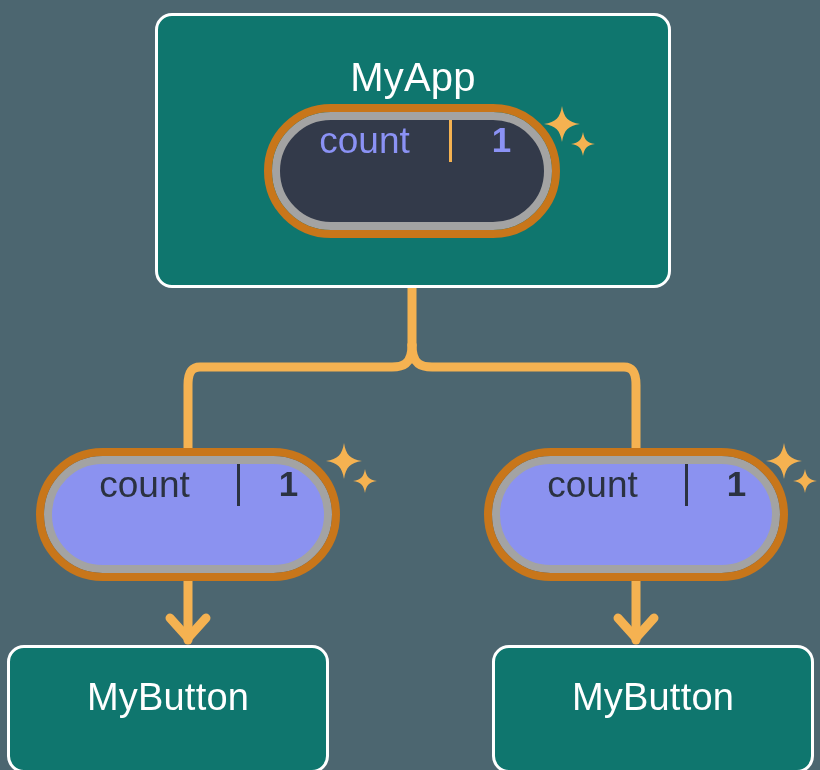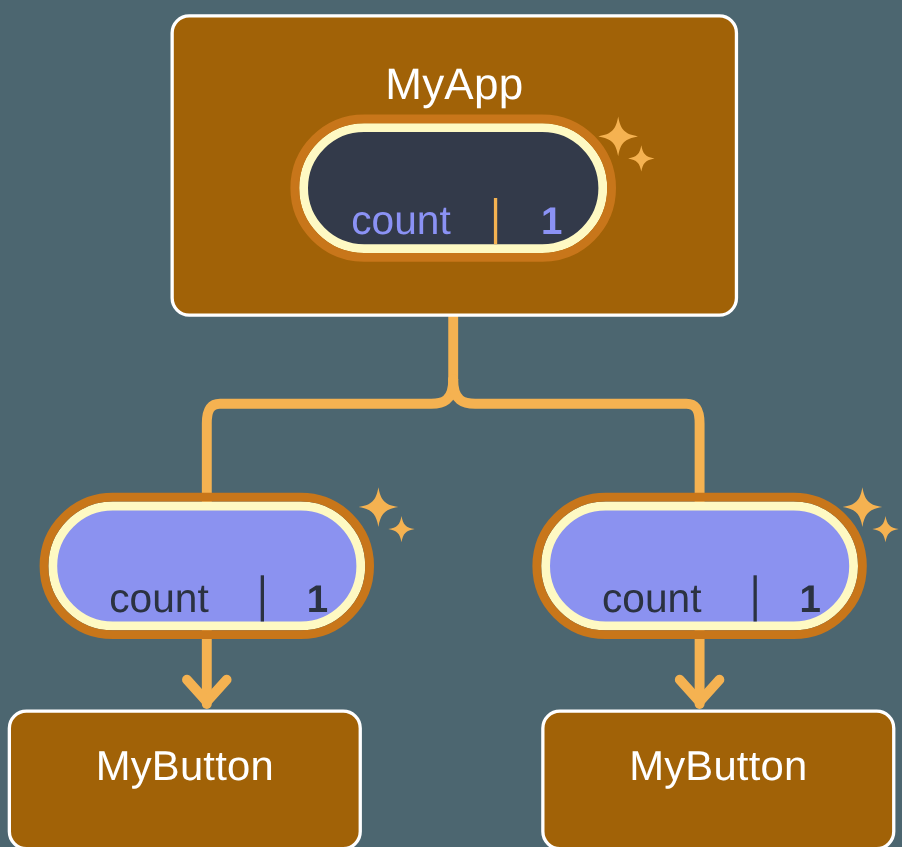--- a/index.html
+++ b/index.html
@@ -28,21 +28,21 @@
     left: 0; top: 0;
     width: 820px;
     height: 770px;
     z-index: 1;
     pointer-events: none;
   }
 
   
   .component-box {
     position: absolute;
-    background: #a16207;
+    background: #0f766e;
     border: 3px solid #ffffff;
     border-radius: 17px;
     z-index: 2;
   }
 
   .component-title {
     position: absolute;
     left: 0;
     width: 100%;
     text-align: center;
@@ -79,24 +79,24 @@
   #mybutton-right-box .component-title {
     top: 28px;
     font-size: 38px;
   }
 
   
   .state-pill {
     position: absolute;
     z-index: 3;
     display: flex;
-    align-items: flex-end;
+    align-items: flex-start;
     border-radius: 999px;
     
-    border: 8px solid #fef9c3;
+    border: 8px solid #a3a3a3;
     outline: 8px solid #c8761a;
     outline-offset: 0px;
   }
 
   .pill-cell {
     display: flex;
     align-items: center;
     justify-content: center;
     white-space: nowrap;
   }

